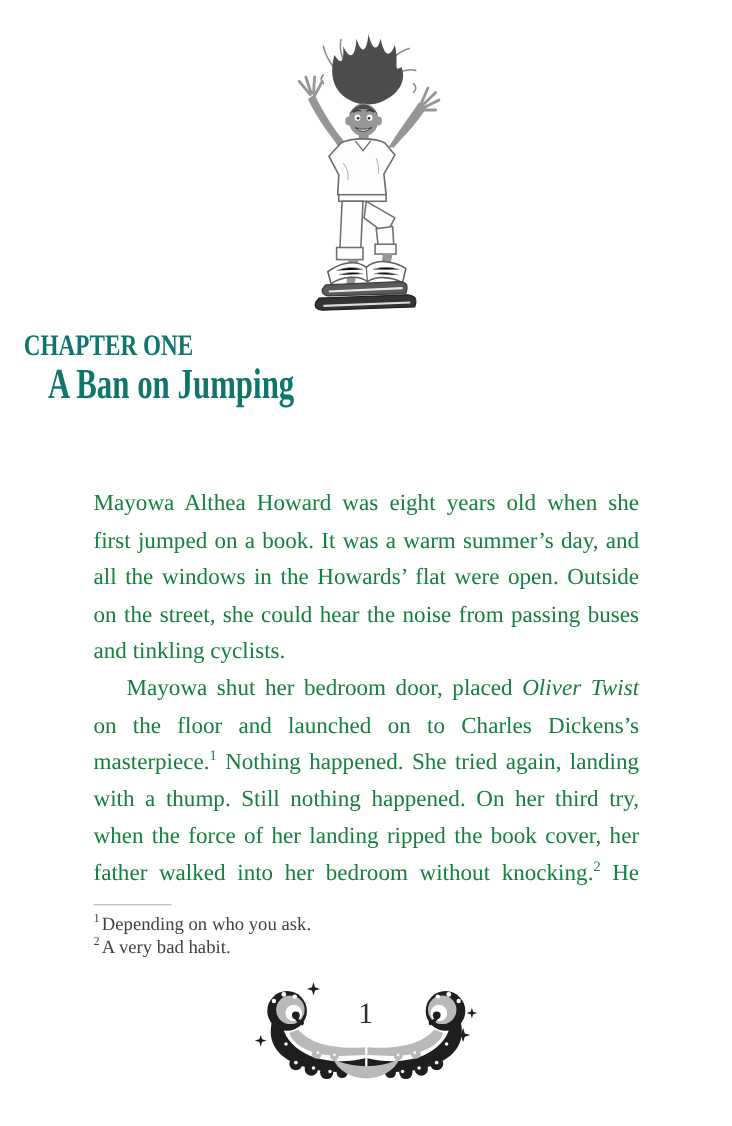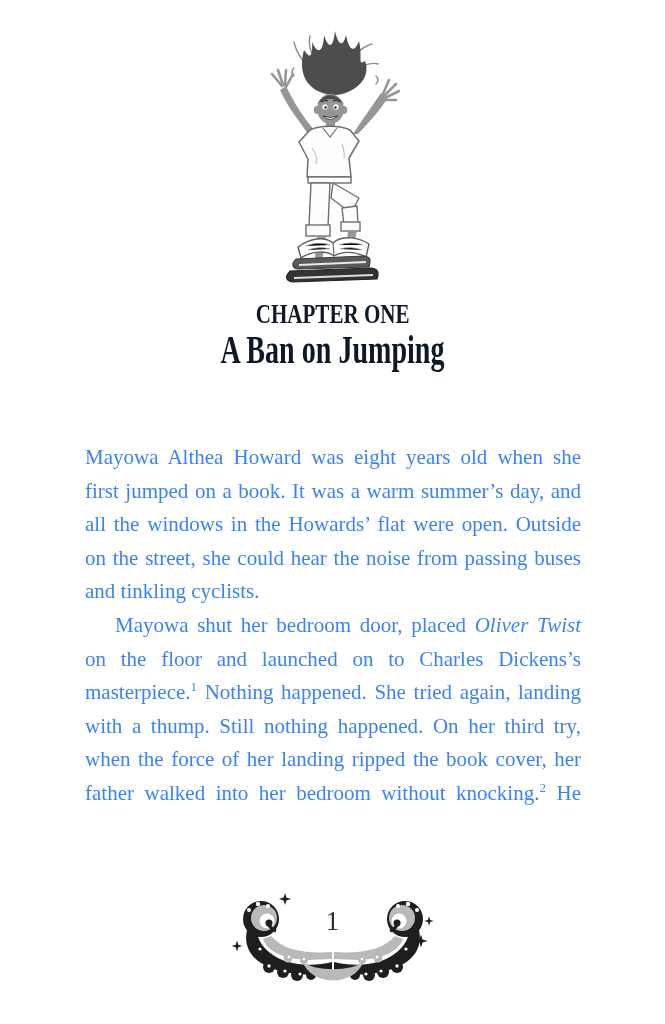--- a/index.html
+++ b/index.html
@@ -22,22 +22,22 @@
     width: 190px;
     height: 258px;
   }
 
   
   .heading {
     position: absolute;
     top: 300px;
     left: 0;
     width: 100%;
-    text-align: center;
-    color: #0f172a;
+    text-align: left;
+    color: #0f766e;
   }
   .chapter-label {
     display: inline-block;
     font-weight: bold;
     font-size: 27px;
     line-height: 1.05;
     letter-spacing: 0px;
     transform: scaleX(0.78);
     transform-origin: center;
     white-space: nowrap;
@@ -55,21 +55,21 @@
 
   
   .body-text {
     position: absolute;
     top: 441px;
     left: 85px;
     width: 496px;
     font-size: 21px;
     line-height: 33.6px;
     text-align: justify;
-    color: #3b82f6;
+    color: #15803d;
   }
   .body-text p { margin: 0; }
   .body-text p.indent { text-indent: 30px; }
   .body-text p.justify-last { text-align-last: justify; }
   .body-text em { }
   .body-text sup {
     font-size: 0.62em;
     line-height: 0;
     vertical-align: super;
   }
@@ -208,20 +208,27 @@
     <div>
       <span class="chapter-title">A Ban on Jumping</span>
     </div>
   </div>
 
   <div class="body-text">
       <p><span>Mayowa Althea Howard was eight years old when she first jumped on a book. It was a warm summer’s day, and all the windows in the Howards’ flat were open. Outside on the street, she could hear the noise from passing buses and tinkling cyclists.</span></p>
       <p class="indent justify-last"><span>Mayowa shut her bedroom door, placed </span><em>Oliver Twist</em><span> on the floor and launched on to Charles Dickens’s masterpiece.</span><sup>1</sup><span> Nothing happened. She tried again, landing with a thump. Still nothing happened. On her third try, when the force of her landing ripped the book cover, her father walked into her bedroom without knocking.</span><sup>2</sup><span> He</span></p>
     </div>
 
+  <div class="footnotes">
+    <hr class="footnote-rule">
+    <div>
+        <div class="footnote"><sup>1</sup><span>Depending on who you ask.</span></div>
+        <div class="footnote"><sup>2</sup><span>A very bad habit.</span></div>
+      </div>
+  </div>
 
   <div class="ornament">
     <svg viewBox="0 0 206 102" xmlns="http://www.w3.org/2000/svg">
       <defs>
         <g id="halfFlourish">
 
           <path d="M17,39 C13,57 23,70 41,77 C59,84 83,86 102,80 L102,71 C83,76 61,74 48,67 C35,60 27,50 27,39 Z" fill="#1e1e1e"></path>
           <circle cx="39" cy="76" r="6" fill="#1e1e1e"></circle>
           <circle cx="53" cy="81" r="6" fill="#1e1e1e"></circle>
           <circle cx="67" cy="84" r="6" fill="#1e1e1e"></circle>

